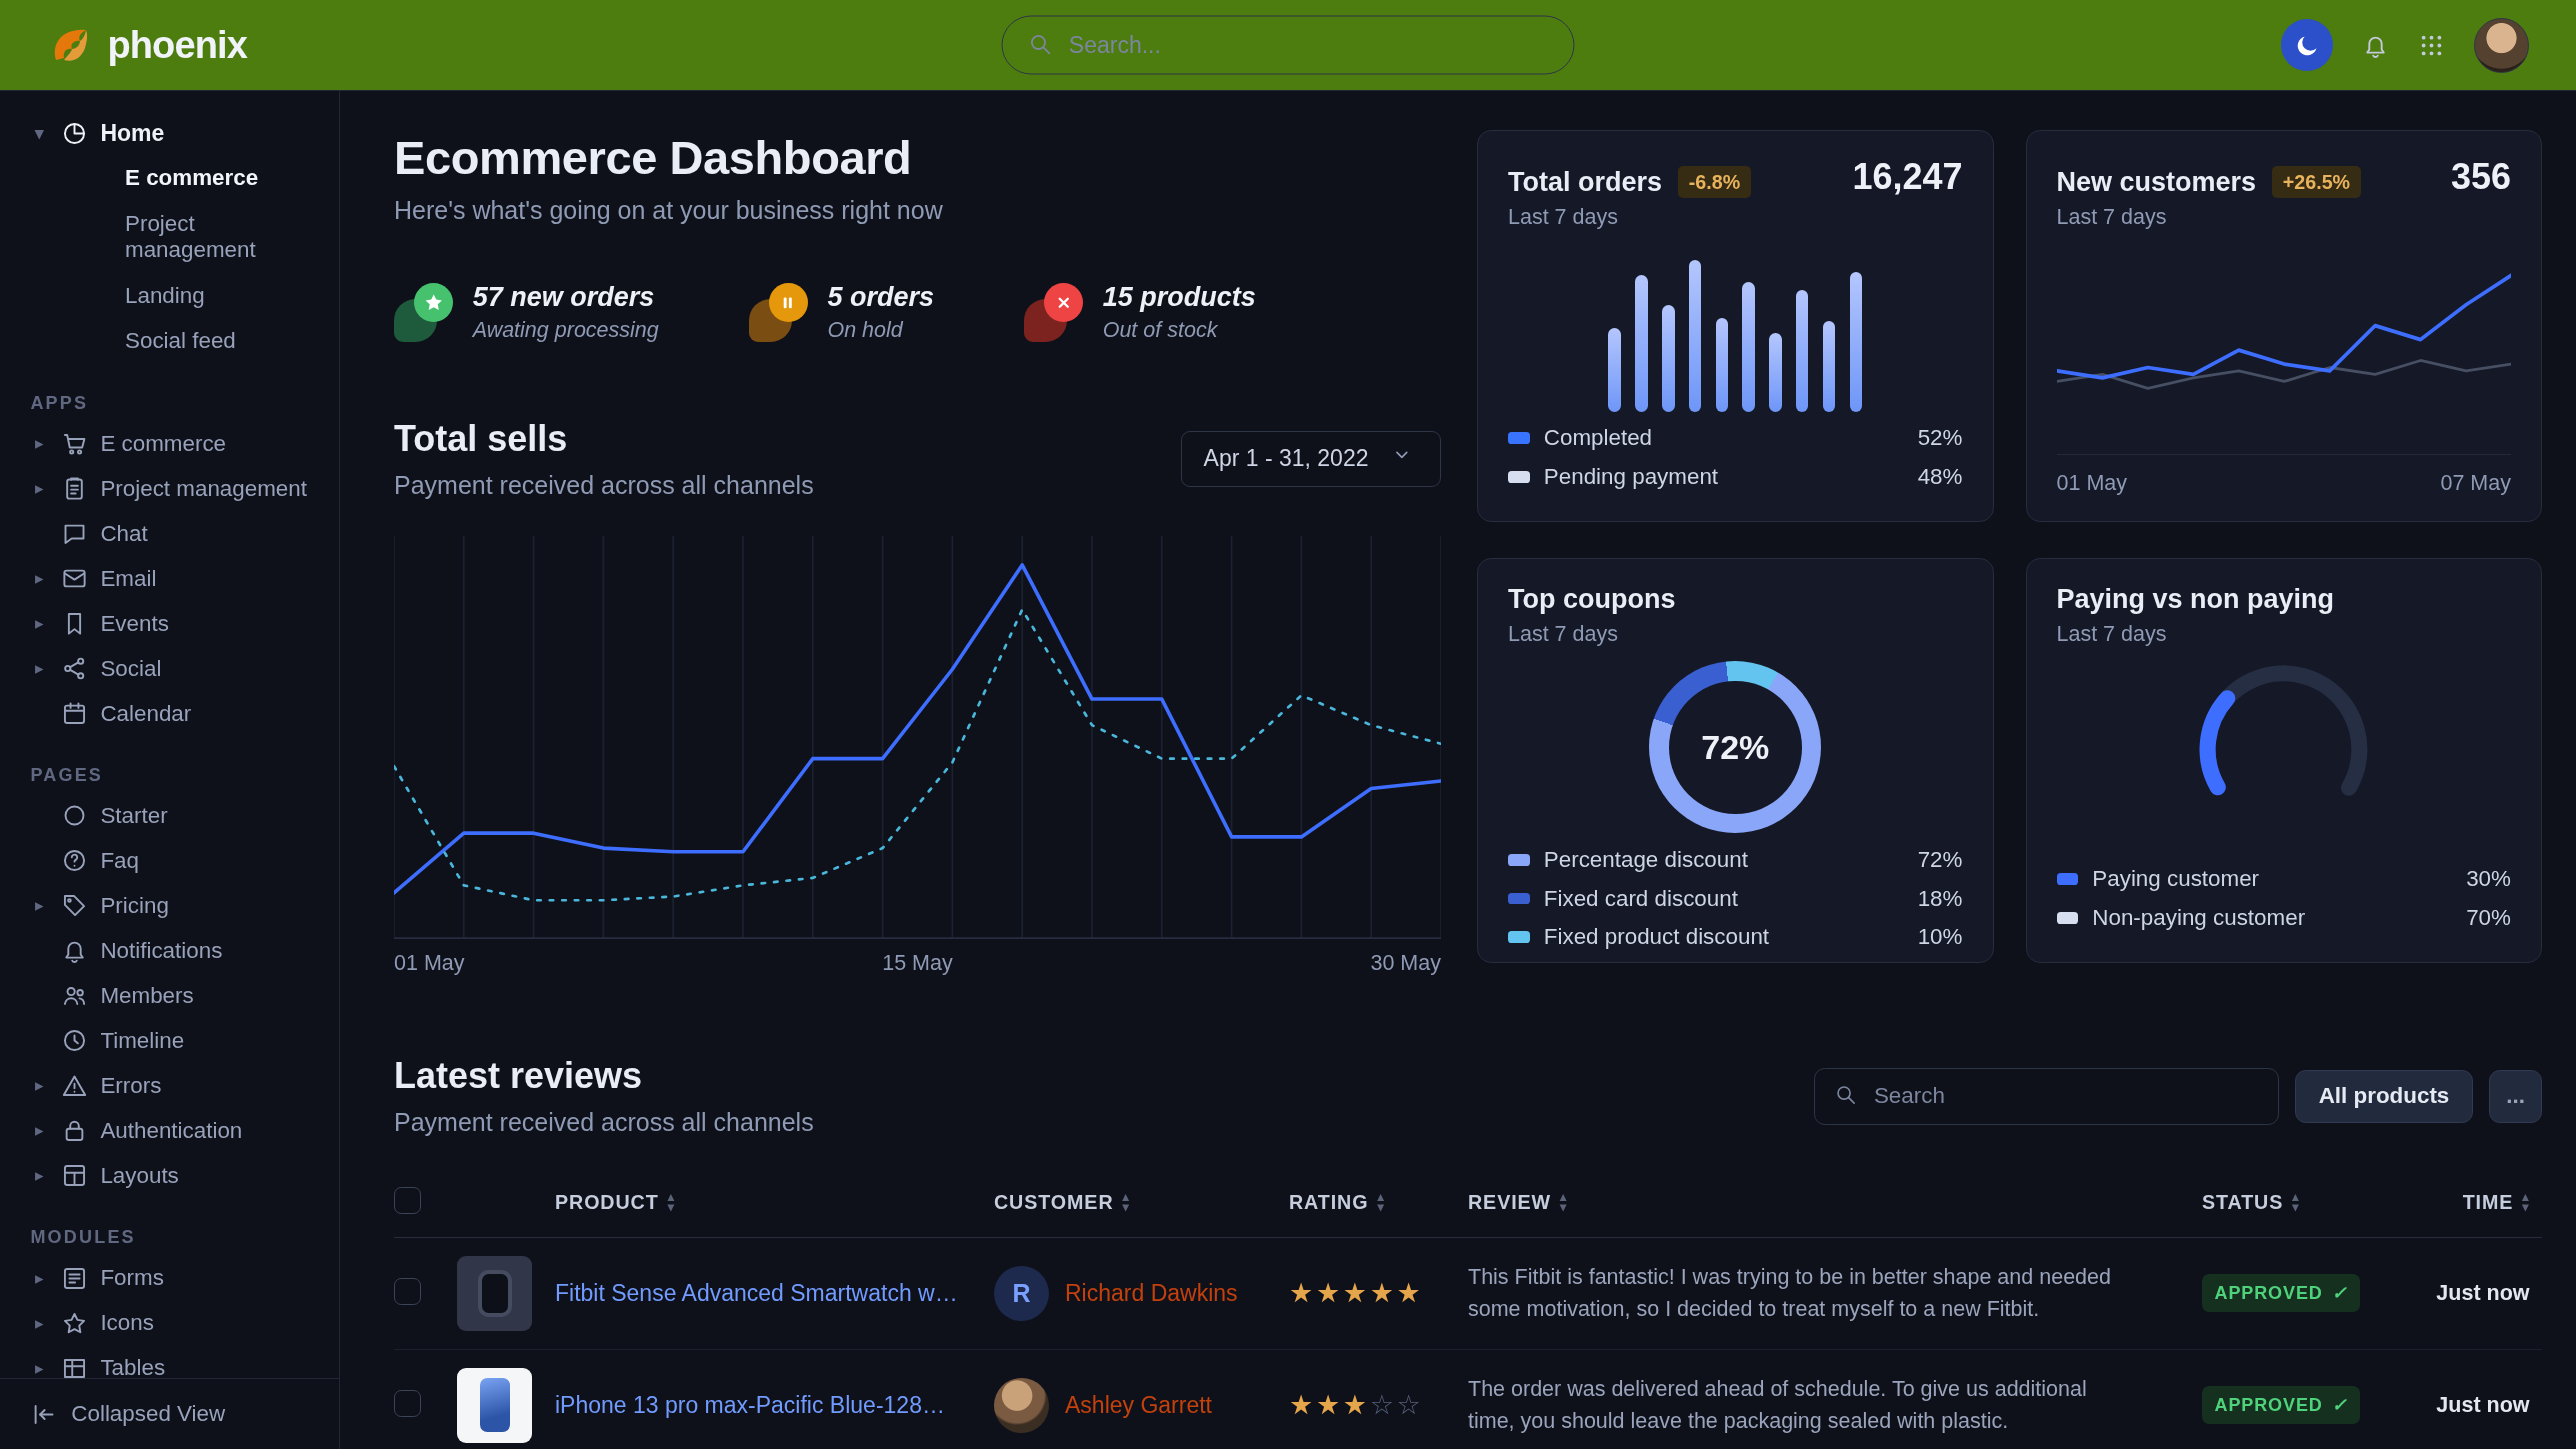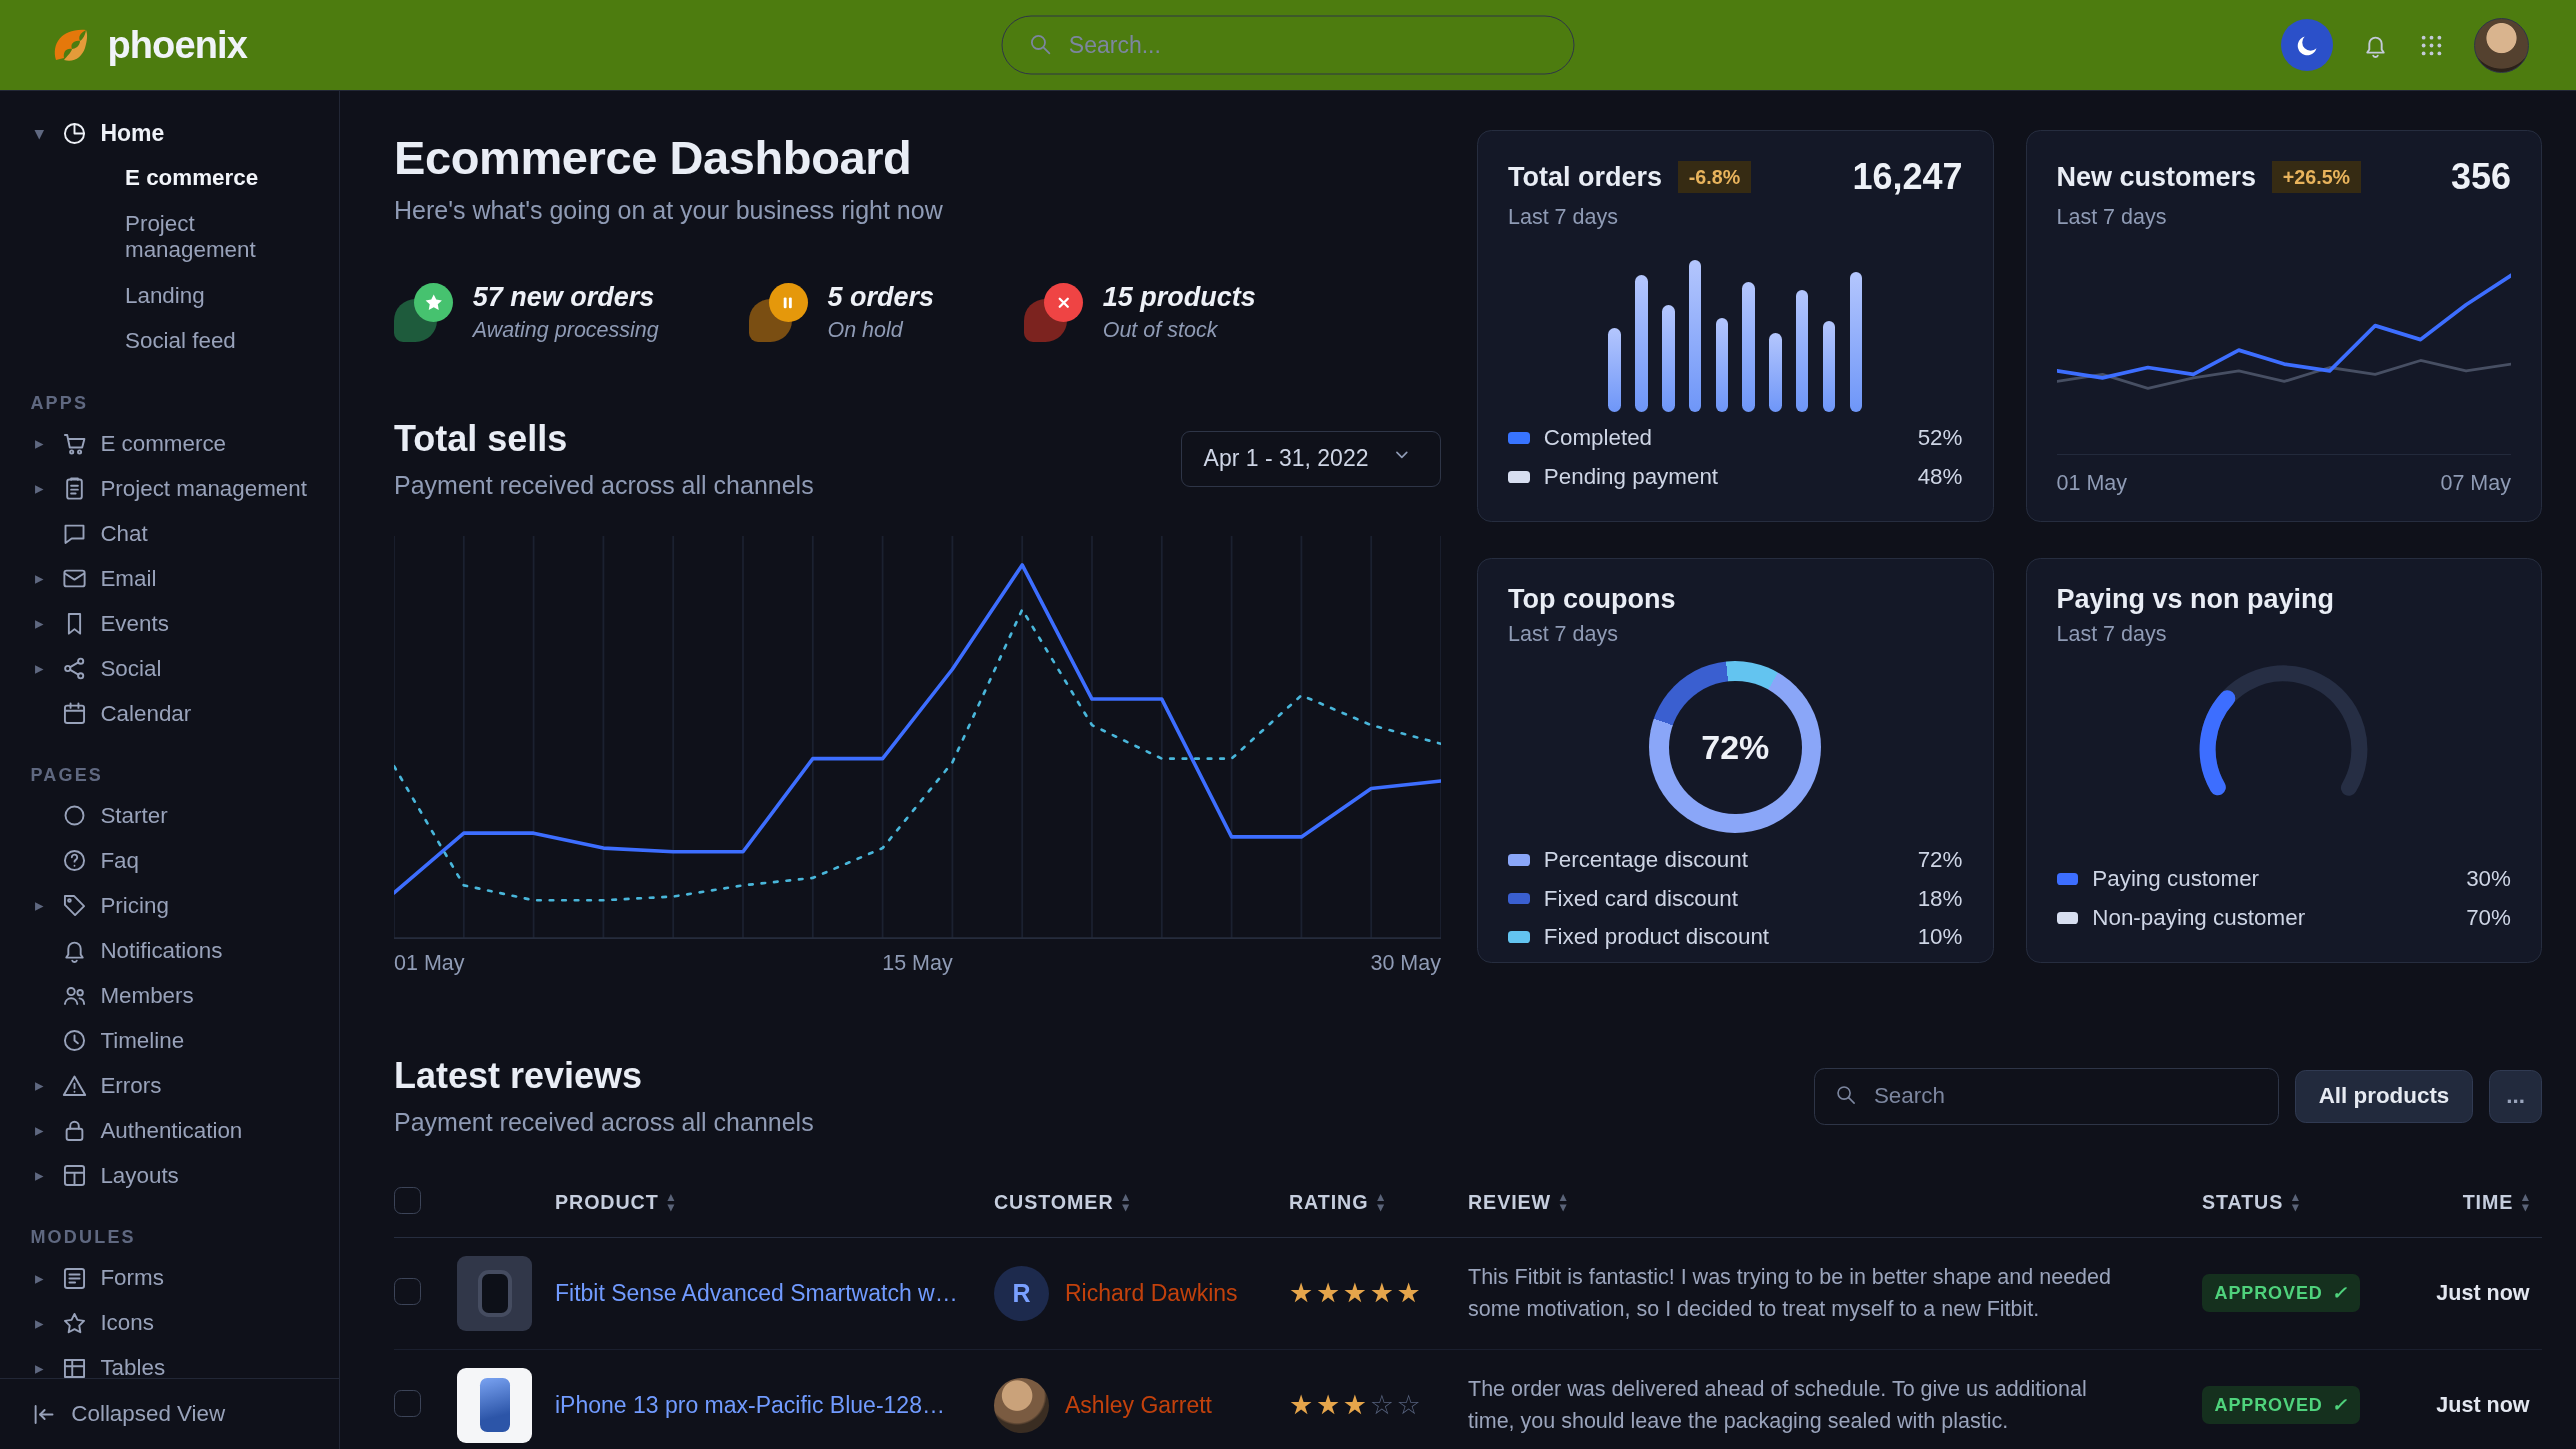--- a/index.html
+++ b/index.html
@@ -76,25 +76,25 @@
           padding:13.4px 21.5px;font-size:23px;color:#ced5e5;}
   .select .i20 svg{width:19.7px;height:19.7px;color:#8f9bb5;}
   .main-chart{width:100%;height:403px;margin-top:36px;}
   .xlabels{display:flex;justify-content:space-between;margin-top:12.5px;font-size:21.5px;color:#8f9bb5;}
 
   
   .col-right{width:1065px;flex:0 0 1065px;display:grid;grid-template-columns:1fr 1fr;
              grid-template-rows:392px 405px;gap:36px 32px;}
   .card{background:#141827;border:1.8px solid #262d3f;border-radius:14.3px;padding:25px 30px;
         display:flex;flex-direction:column;}
-  .card-head{display:flex;justify-content:space-between;align-items:center;}
+  .card-head{display:flex;justify-content:space-between;align-items:flex-end;}
   .card-title-wrap{display:flex;align-items:center;gap:16px;}
   .card-title{font-size:27px;font-weight:700;color:#e9edf5;}
   .badge-warn{background:#362b13;color:#e8b35c;font-size:19.7px;font-weight:700;
-              padding:4.5px 10.7px;border-radius:0;}
+              padding:4.5px 10.7px;border-radius:5px;}
   .card-value{font-size:36px;font-weight:700;color:#eef1f7;}
   .period{font-size:21.5px;color:#8f9bb5;margin-top:7.2px;}
   .legend{margin-top:auto;}
   .lrow{display:flex;align-items:center;gap:14.3px;font-size:22.4px;padding:6.3px 0;}
   .chip{width:21.5px;height:11.6px;border-radius:3.6px;flex:0 0 21.5px;}
   .llabel{color:#ced5e5;}
   .lval{margin-left:auto;color:#ced5e5;}
 
   .bars{display:flex;align-items:flex-end;justify-content:center;gap:14.3px;height:161px;
         margin:21.5px 0 7.2px;}

